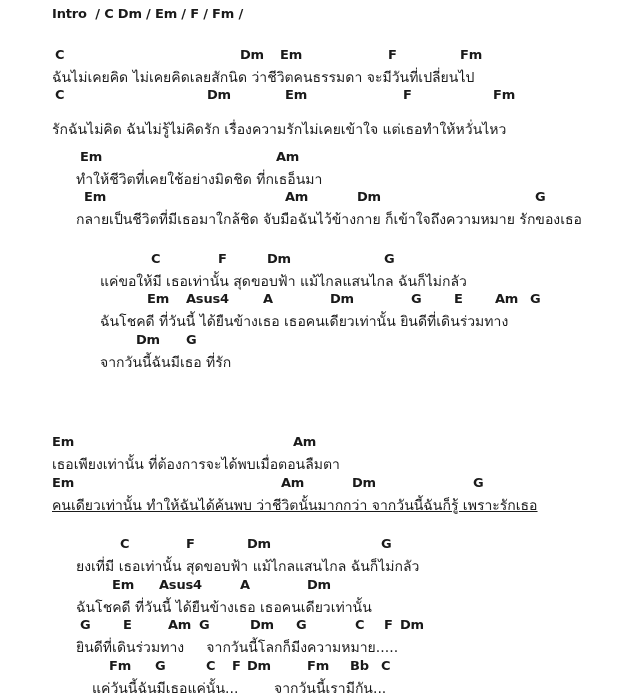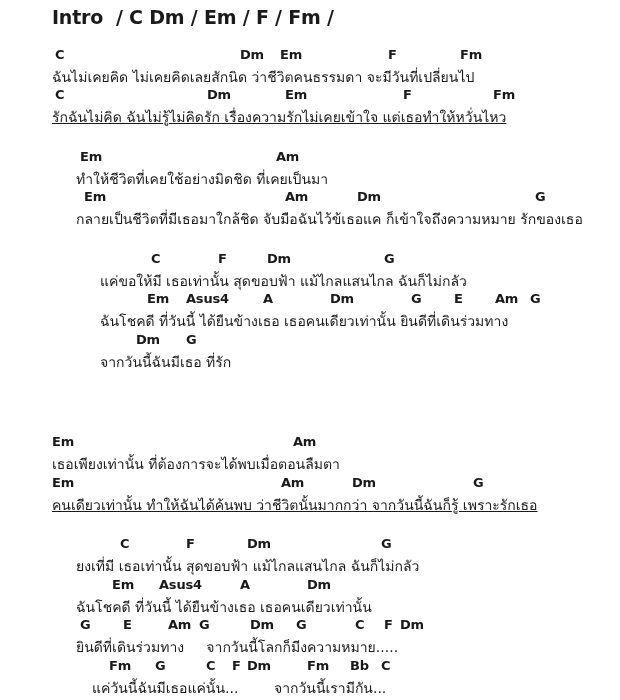--- a/index.html
+++ b/index.html
@@ -1,19 +1,19 @@
 <!DOCTYPE html>
 <html><head>
 <meta charset="utf-8">
 <style>
   html, body { margin: 0; padding: 0; background: #ffffff; }
   body { width: 620px; height: 700px; position: relative; overflow: hidden;
          font-family: "DejaVu Sans", sans-serif; color: #1a1a1a; }
   .sheet { position: absolute; left: 0; top: 0; width: 620px; height: 700px; }
-  .section-head { position: absolute; font-weight: bold; font-size: 19px; white-space: pre; letter-spacing: -0.2px; }
+  .section-head { position: absolute; font-weight: bold; font-size: 13px; white-space: pre; letter-spacing: -0.2px; }
   .chord-row { position: absolute; left: 0; height: 16px; width: 620px; }
   .chord { position: absolute; top: 0; font-weight: bold; font-size: 13px; white-space: nowrap; letter-spacing: -0.2px; }
   .lyric { position: absolute; font-size: 14px; white-space: pre; color: #1a1a1a; }
 </style>
 </head>
 <body>
 
 <div class="sheet">
   <div class="section-head" style="left:52px; top:6px;">Intro  / C Dm / Em / F / Fm /</div>
   <div id="lines">
@@ -25,33 +25,33 @@
         <span class="chord" style="left: 460px;">Fm</span>
       </div>
       <div class="lyric" style="left: 52px; top: 66px;">ฉันไม่เคยคิด ไม่เคยคิดเลยสักนิด ว่าชีวิตคนธรรมดา จะมีวันที่เปลี่ยนไป</div>
       <div class="chord-row" style="top: 87px;">
         <span class="chord" style="left: 55px;">C</span>
         <span class="chord" style="left: 207px;">Dm</span>
         <span class="chord" style="left: 285px;">Em</span>
         <span class="chord" style="left: 403px;">F</span>
         <span class="chord" style="left: 493px;">Fm</span>
       </div>
-      <div class="lyric" style="left: 52px; top: 106px; text-decoration: underline;">รักฉันไม่คิด ฉันไม่รู้ไม่คิดรัก เรื่องความรักไม่เคยเข้าใจ แต่เธอทำให้หวั่นไหว</div>
+      <div class="lyric" style="left: 52px; top: 118px;">รักฉันไม่คิด ฉันไม่รู้ไม่คิดรัก เรื่องความรักไม่เคยเข้าใจ แต่เธอทำให้หวั่นไหว</div>
       <div class="chord-row" style="top: 149px;">
         <span class="chord" style="left: 80px;">Em</span>
         <span class="chord" style="left: 276px;">Am</span>
       </div>
-      <div class="lyric" style="left: 76px; top: 168px;">ทำให้ชีวิตที่เคยใช้อย่างมิดชิด ที่เคยเป็นมา</div>
+      <div class="lyric" style="left: 76px; top: 168px;">ทำให้ชีวิตที่เคยใช้อย่างมิดชิด ที่กเธอ็นมา</div>
       <div class="chord-row" style="top: 189px;">
         <span class="chord" style="left: 84px;">Em</span>
         <span class="chord" style="left: 285px;">Am</span>
         <span class="chord" style="left: 357px;">Dm</span>
         <span class="chord" style="left: 535px;">G</span>
       </div>
-      <div class="lyric" style="left: 76px; top: 208px;">กลายเป็นชีวิตที่มีเธอมาใกล้ชิด จับมือฉันไว้ข้เธอแค ก็เข้าใจถึงความหมาย รักของเธอ</div>
+      <div class="lyric" style="left: 76px; top: 208px;">กลายเป็นชีวิตที่มีเธอมาใกล้ชิด จับมือฉันไว้ข้างกาย ก็เข้าใจถึงความหมาย รักของเธอ</div>
       <div class="chord-row" style="top: 251px;">
         <span class="chord" style="left: 151px;">C</span>
         <span class="chord" style="left: 218px;">F</span>
         <span class="chord" style="left: 267px;">Dm</span>
         <span class="chord" style="left: 384px;">G</span>
       </div>
       <div class="lyric" style="left: 100px; top: 270px;">แค่ขอให้มี เธอเท่านั้น สุดขอบฟ้า แม้ไกลแสนไกล ฉันก็ไม่กลัว</div>
       <div class="chord-row" style="top: 291px;">
         <span class="chord" style="left: 147px;">Em</span>
         <span class="chord" style="left: 186px;">Asus4</span>

